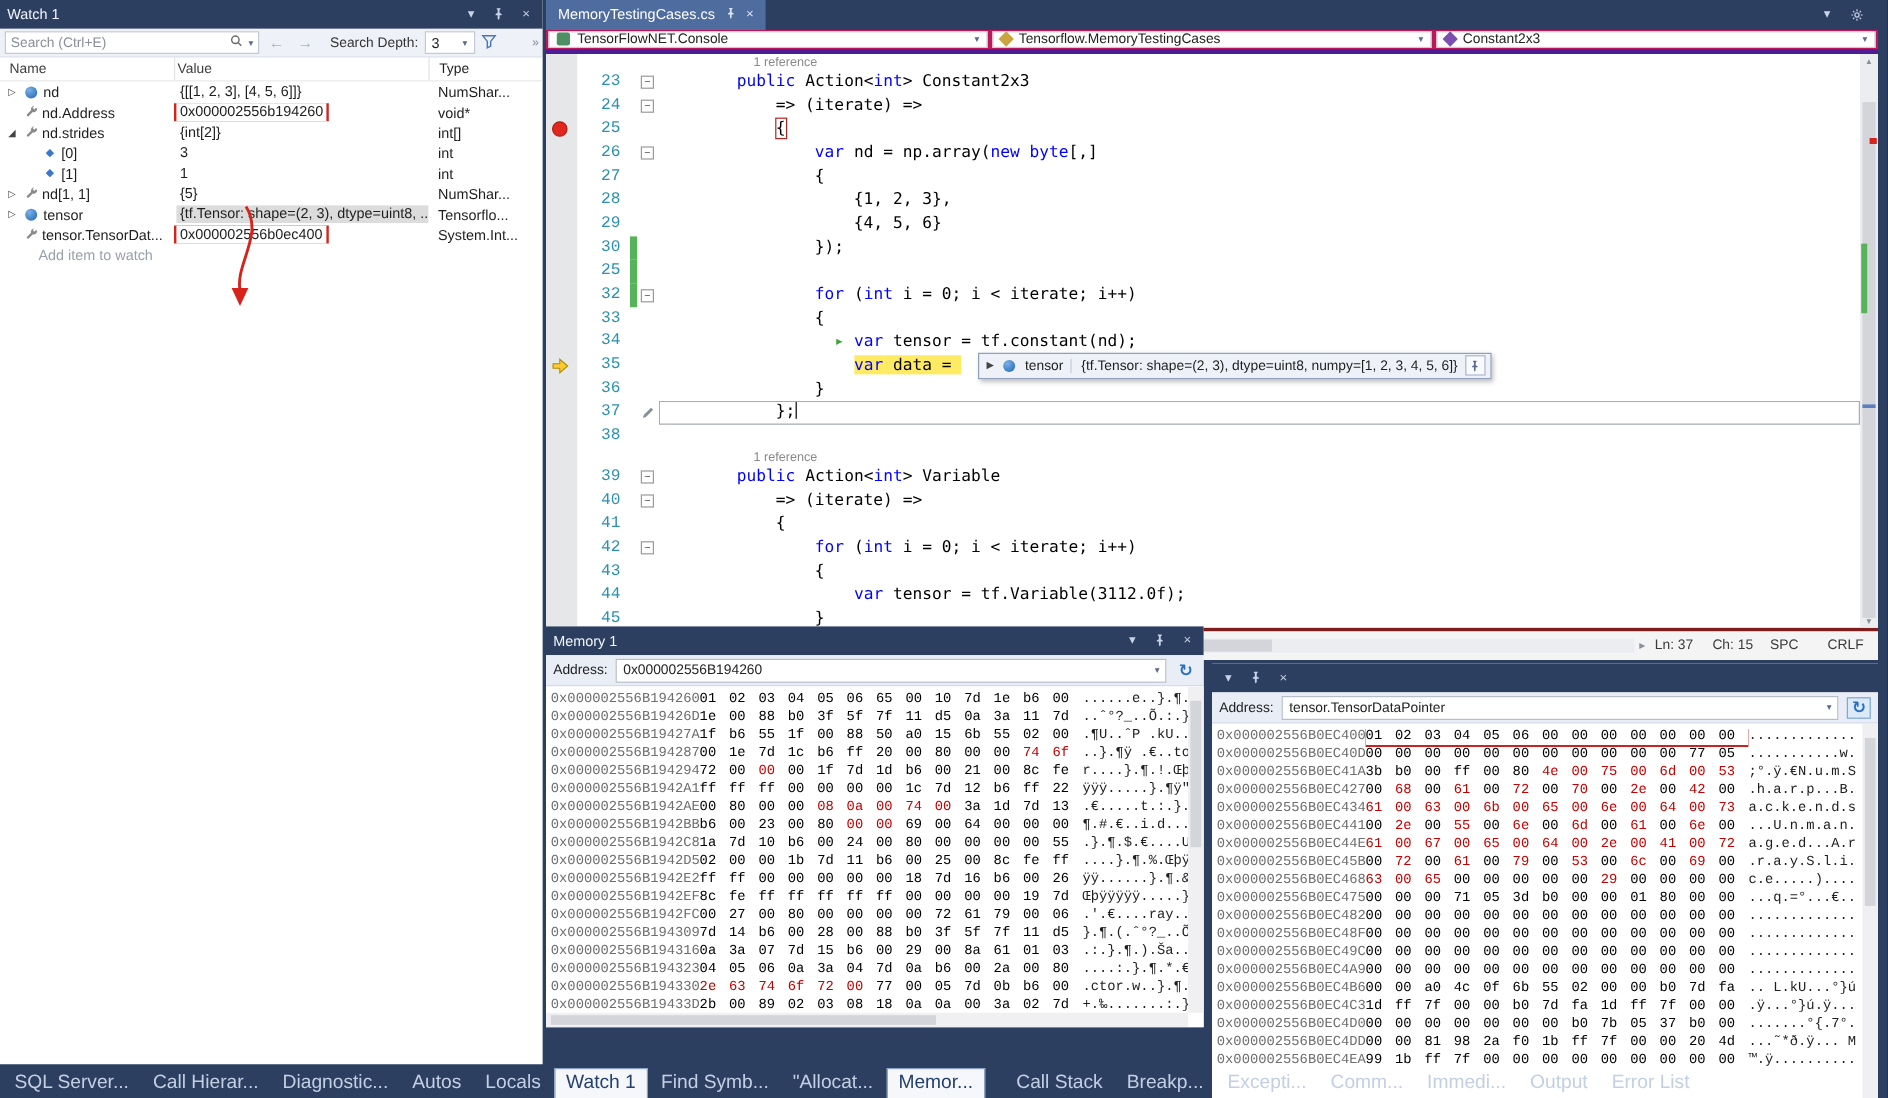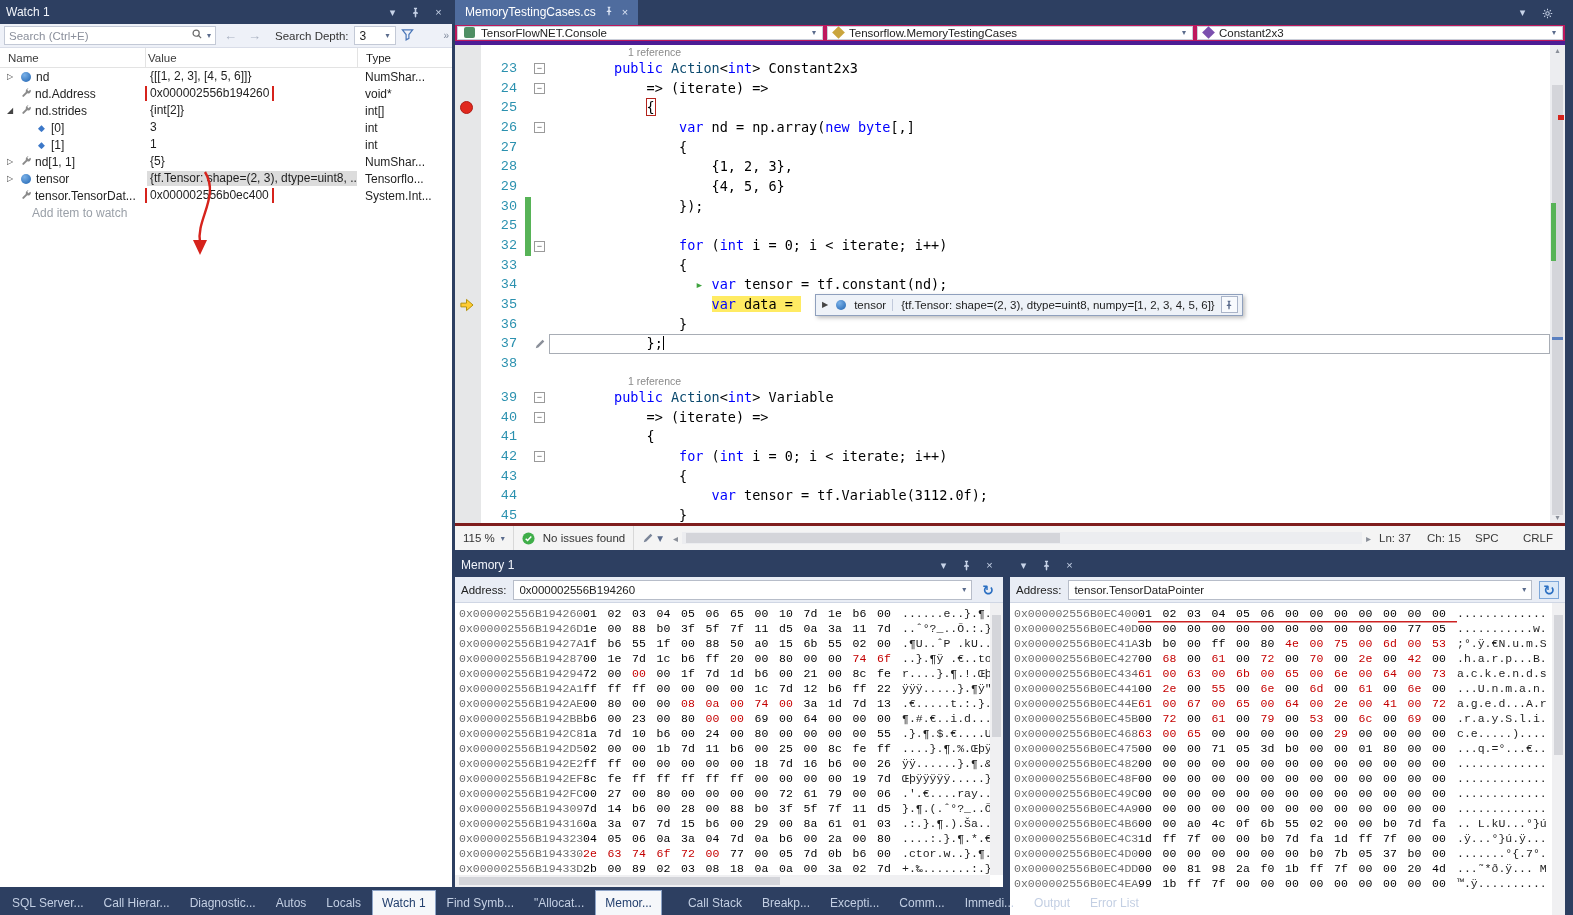--- a/index.html
+++ b/index.html
@@ -68,21 +68,21 @@
 .cur-arrow{position:absolute;left:4px;top:3px;width:15px;height:14px}
 .g-num{width:44px;flex:none;text-align:right;padding-right:8px;color:#2b91af}
 .g-chg{width:6px;flex:none}
 .g-chg.on{background:#57b357}
 .g-fold{width:18px;flex:none;position:relative}
 .foldbox{position:absolute;left:3px;top:4.5px;width:11px;height:11px;border:1px solid #9a9a9a;background:#fff;color:#555;
   font-size:9px;line-height:9px;text-align:center;font-family:"Liberation Sans",sans-serif}
 .g-fold svg{position:absolute;left:3px;top:4px;width:12px;height:12px}
 .g-text{flex:1;white-space:pre;color:#000}
 .code-row.caret .g-text{box-shadow:inset 0 0 0 1px #a8adb5}
-.c-p{color:#000}.c-k{color:#0000ff}.c-t{color:#0c4a6e}.c-mk{color:#3fa33f}
+.c-p{color:#000}.c-k{color:#0000ff}.c-t{color:#000000}.c-mk{color:#3fa33f}
 .h{background:#ffeb63}
 .bx{outline:1px solid #b3231c;outline-offset:0}
 .caret-bar{display:inline-block;width:1px;height:14px;background:#000;vertical-align:-2px}
 .datatip{position:absolute;left:360px;top:249px;height:22px;display:flex;align-items:center;gap:6px;background:#eef2f8;
   border:1px solid #8fa0bd;padding:0 4px 0 6px;font-size:11.5px;box-shadow:2px 2px 4px rgba(0,0,0,.25);z-index:6;white-space:nowrap}
 .dt-exp{font-size:8px;color:#444}
 .dt-name{color:#1e1e1e}
 .dt-val{border-left:1px solid #c2cadb;padding-left:8px;color:#1e1e1e}
 .dt-pin{width:17px;height:17px;border:1px solid #aab4c8;background:#f8fafd;display:flex;align-items:center;justify-content:center}
 .dt-pin svg{width:10px;height:10px}
@@ -100,21 +100,21 @@
 .chk svg{width:13px;height:13px}
 .issues{padding:0 8px;border-right:1px solid #d8d8d8;height:100%;display:flex;align-items:center}
 .clean{display:flex;align-items:center;gap:3px;padding:0 8px;color:#5a6b8c}
 .clean svg{width:12px;height:12px}
 .harrow{color:#8a8f99;font-size:10px;padding:0 2px}
 .hs{flex:1;height:12px;background:#ecedf0;position:relative;margin:0 2px}
 .hthumb{position:absolute;left:4px;top:1px;bottom:1px;width:55%;background:#d4d5da}
 .stat{min-width:48px;padding:0 6px;color:#3a3a3a}
 
 .memwin{display:flex;flex-direction:column;background:#fff}
-#mem1{left:455px;top:553px;width:548px;height:334px}
+#mem1{left:455px;top:522px;width:548px;height:334px}
 #mem2{left:1010px;top:553px;width:555px;height:362px}
 .memtool{height:26px;background:#e9edf5;display:flex;align-items:center;padding:0 6px;gap:7px;border-bottom:1px solid #cfd6e4;font-size:11.5px;color:#222}
 .addr-combo{flex:1;height:20px;background:#fff;border:1px solid #b7bdc9;display:flex;align-items:center;padding:0 5px;gap:4px}
 .addr-combo .val{flex:1;white-space:nowrap;overflow:hidden}
 .refresh{color:#2a6fc2;font-weight:bold;font-size:14px;padding:0 3px;font-family:"DejaVu Sans",sans-serif}
 .refresh.sel{border:1px solid #7da7d9;background:#dce9f7}
 .mem-body{flex:1;position:relative;overflow:hidden;background:#fff;font-family:"Liberation Mono","DejaVu Sans Mono",monospace;
   font-size:11.5px;padding:3px 14px 0 4px}
 .mrow{display:flex;height:15px;line-height:15px;white-space:pre}
 .maddr{width:124px;flex:none;color:#6e6e6e}
@@ -123,21 +123,21 @@
 .hb.red{color:#c40000}
 .mrow.ul .mhex{box-shadow:0 1.5px 0 #cc2222}
 .masc{color:#1e1e1e}
 .m-vscroll{position:absolute;right:0;top:0;bottom:12px;width:13px;background:#f0f0f2}
 .m-vscroll .thumb{position:absolute;left:2px;right:2px;top:12px;height:45%;background:#d4d5da}
 .m-hscroll{position:absolute;left:0;right:13px;bottom:0;height:12px;background:#f0f0f2}
 .m-hscroll .thumb{position:absolute;top:2px;bottom:2px;left:4px;width:60%;background:#d4d5da}
 .m-vscroll2{bottom:0}
 
 #taskbar{position:absolute;left:0;top:887px;width:1008px;height:28px;background:#2d3f61;display:flex;align-items:stretch;padding:0 2px}
-.tb-tab{display:flex;align-items:center;padding:0 9px;margin:3px 1px 0;color:#c3cfe3;font-size:12px;white-space:nowrap;cursor:pointer}
+.tb-tab{display:flex;align-items:center;padding:0 9px;margin:3px 1px 0;color:#c3cfe3;font-size:16px;white-space:nowrap;cursor:pointer}
 .tb-tab.active{background:#f5f7fa;color:#24406e;border:1px solid #8ea4c7;border-bottom:none}
 .tb-tab.gap{margin-left:16px}
 </style>
 </head>
 <body>
 
 <div id="root">
 
   <section id="watch">
     <header class="tbar">

